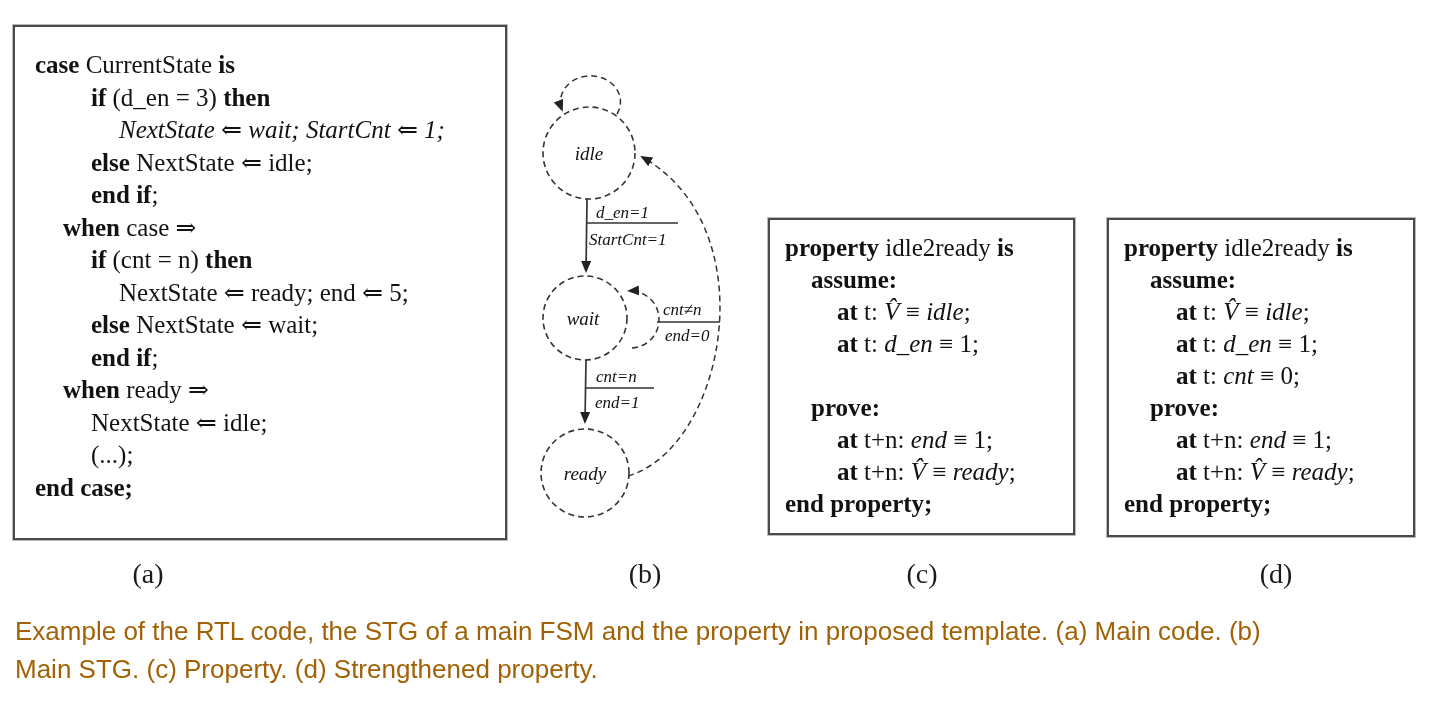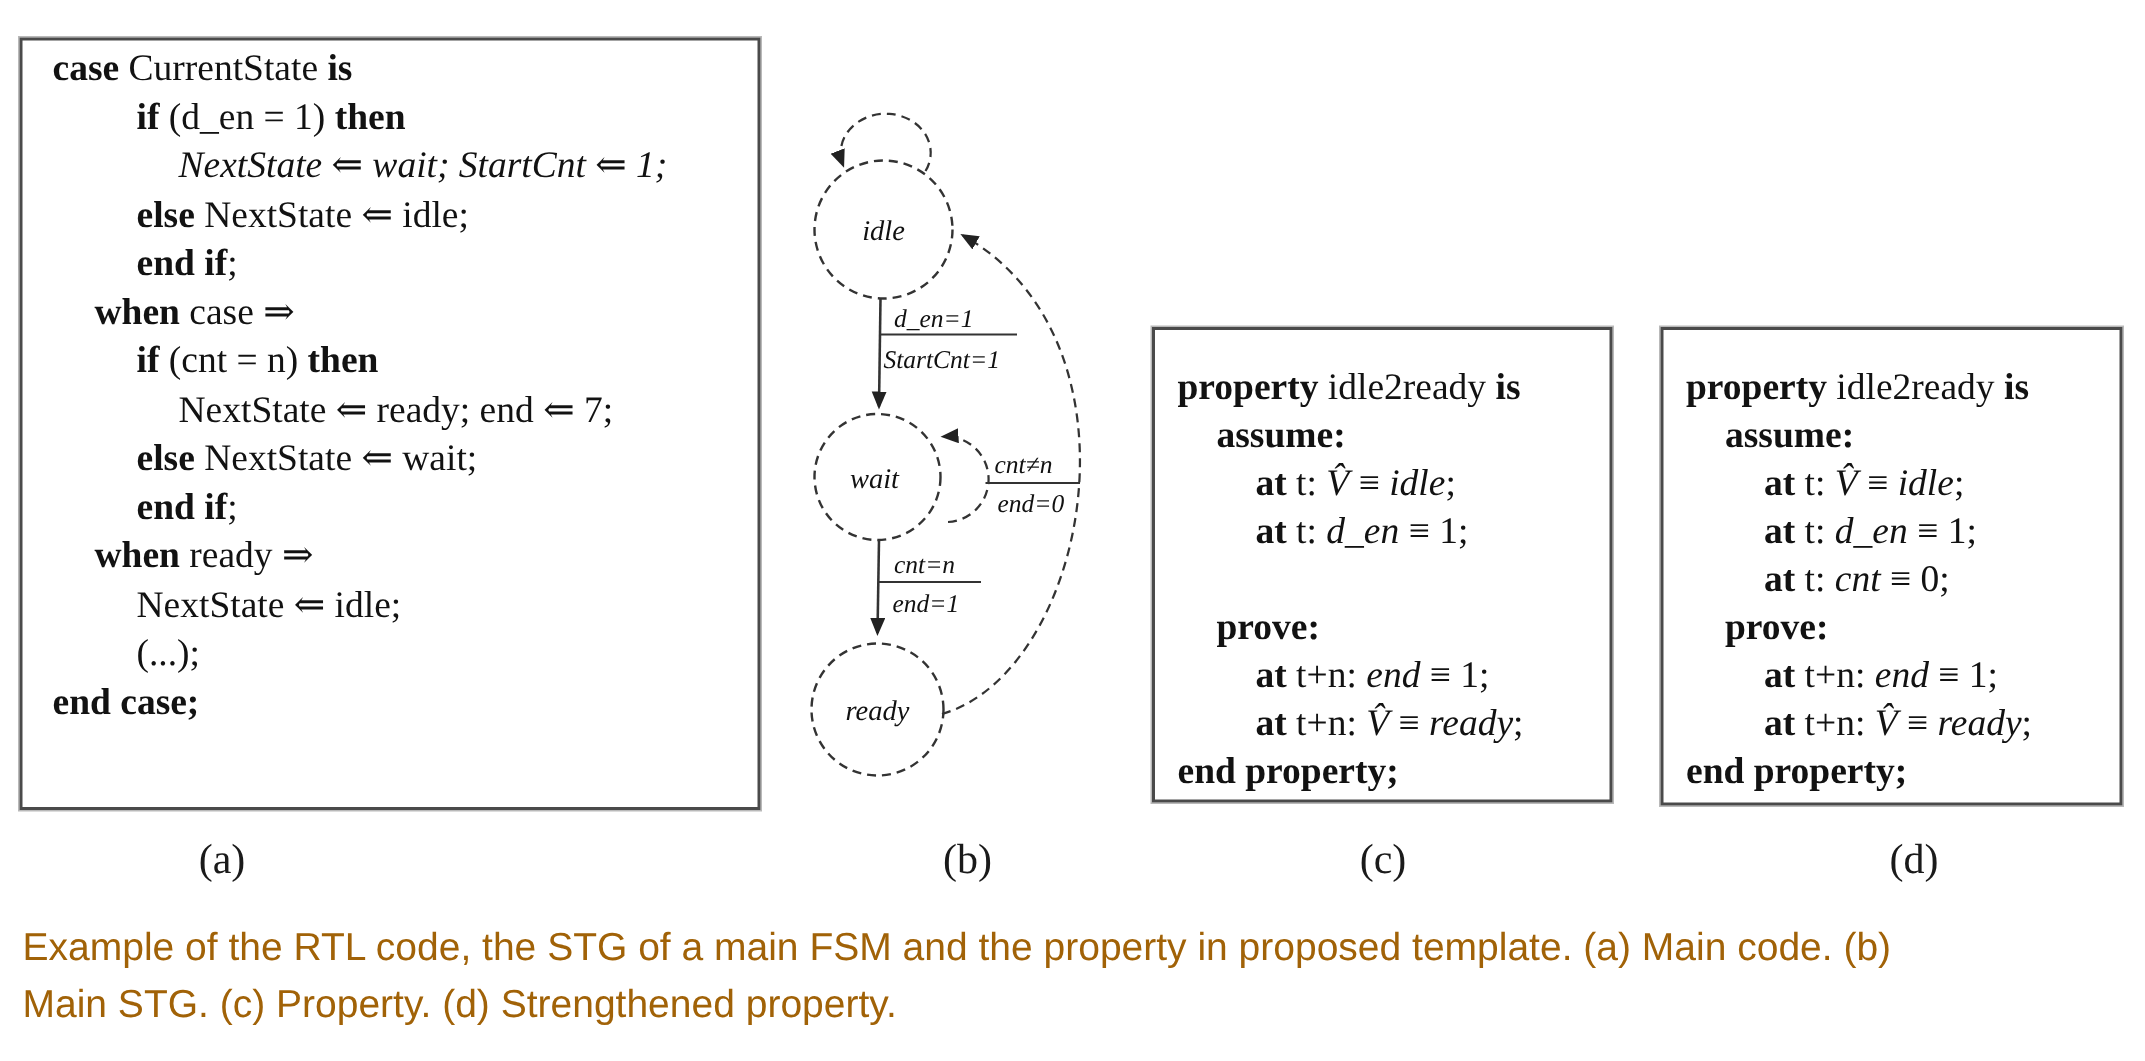--- a/index.html
+++ b/index.html
@@ -1,21 +1,21 @@
 <!DOCTYPE html>
 <html><head>
 <meta charset="utf-8">
 <style>
   html,body{margin:0;padding:0;background:#fff;}
   .page{position:relative;width:1430px;height:707px;background:#ffffff;overflow:hidden;
         font-family:"Liberation Serif","DejaVu Serif",serif;color:#121212;}
   .panel{position:absolute;background:#fff;border:2px solid #4a4a4a;box-shadow:0 0 0 1px #b9b9b9;box-sizing:border-box;}
-  #panel-a{left:13px;top:25px;width:494px;height:515px;padding:3px 4px 0 20px;font-size:25px;}
+  #panel-a{left:13px;top:25px;width:494px;height:515px;padding:22px 4px 0 20px;font-size:25px;}
   #panel-a .line{line-height:32.5px;white-space:pre;}
-  .prop{font-size:25px;padding:23px 2px 0 15px;}
+  .prop{font-size:25px;padding:12px 2px 0 15px;}
   .prop .line{line-height:32px;white-space:pre;}
   #panel-c{left:768px;top:218px;width:307px;height:317px;}
   #panel-d{left:1107px;top:218px;width:308px;height:319px;}
   .b{font-weight:bold;}
   .i{font-style:italic;}
   .panel-label{position:absolute;top:558px;font-size:28px;transform:translateX(-50%);color:#1a1a1a;}
   #label-a{left:148px;} #label-b{left:645px;} #label-c{left:922px;} #label-d{left:1276px;}
   .caption{position:absolute;left:15px;top:612px;width:1405px;
            font-family:"Liberation Sans","DejaVu Sans",sans-serif;font-size:26px;line-height:38px;color:#a16207;}
   #stg{position:absolute;left:520px;top:60px;}
@@ -24,27 +24,27 @@
   #stg .stateName{font-style:italic;font-size:19px;fill:#111;text-anchor:middle;}
   #stg .edgeLbl{font-style:italic;font-size:17px;fill:#111;}
 </style>
 </head>
 <body>
 
 <div class="page">
 
   <div class="panel" id="panel-a">
       <div class="line" style="padding-left: 0px;"><span class="b">case </span><span>CurrentState </span><span class="b">is</span></div>
-      <div class="line" style="padding-left: 56px;"><span class="b">if </span><span>(d_en = 1) </span><span class="b">then</span></div>
+      <div class="line" style="padding-left: 56px;"><span class="b">if </span><span>(d_en = 3) </span><span class="b">then</span></div>
       <div class="line" style="padding-left: 84px; font-style: italic;"><span>NextState ⇐ wait; StartCnt ⇐ 1;</span></div>
       <div class="line" style="padding-left: 56px;"><span class="b">else </span><span>NextState ⇐ idle;</span></div>
       <div class="line" style="padding-left: 56px;"><span class="b">end if</span><span>;</span></div>
       <div class="line" style="padding-left: 28px;"><span class="b">when </span><span>case ⇒</span></div>
       <div class="line" style="padding-left: 56px;"><span class="b">if </span><span>(cnt = n) </span><span class="b">then</span></div>
-      <div class="line" style="padding-left: 84px;"><span>NextState ⇐ ready; end ⇐ 7;</span></div>
+      <div class="line" style="padding-left: 84px;"><span>NextState ⇐ ready; end ⇐ 5;</span></div>
       <div class="line" style="padding-left: 56px;"><span class="b">else </span><span>NextState ⇐ wait;</span></div>
       <div class="line" style="padding-left: 56px;"><span class="b">end if</span><span>;</span></div>
       <div class="line" style="padding-left: 28px;"><span class="b">when </span><span>ready ⇒</span></div>
       <div class="line" style="padding-left: 56px;"><span>NextState ⇐ idle;</span></div>
       <div class="line" style="padding-left: 56px;"><span>(...);</span></div>
       <div class="line" style="padding-left: 0px;"><span class="b">end case;</span></div>
     </div>
 
   <svg id="stg" width="250" height="500" viewBox="0 0 250 500">
     <defs>

